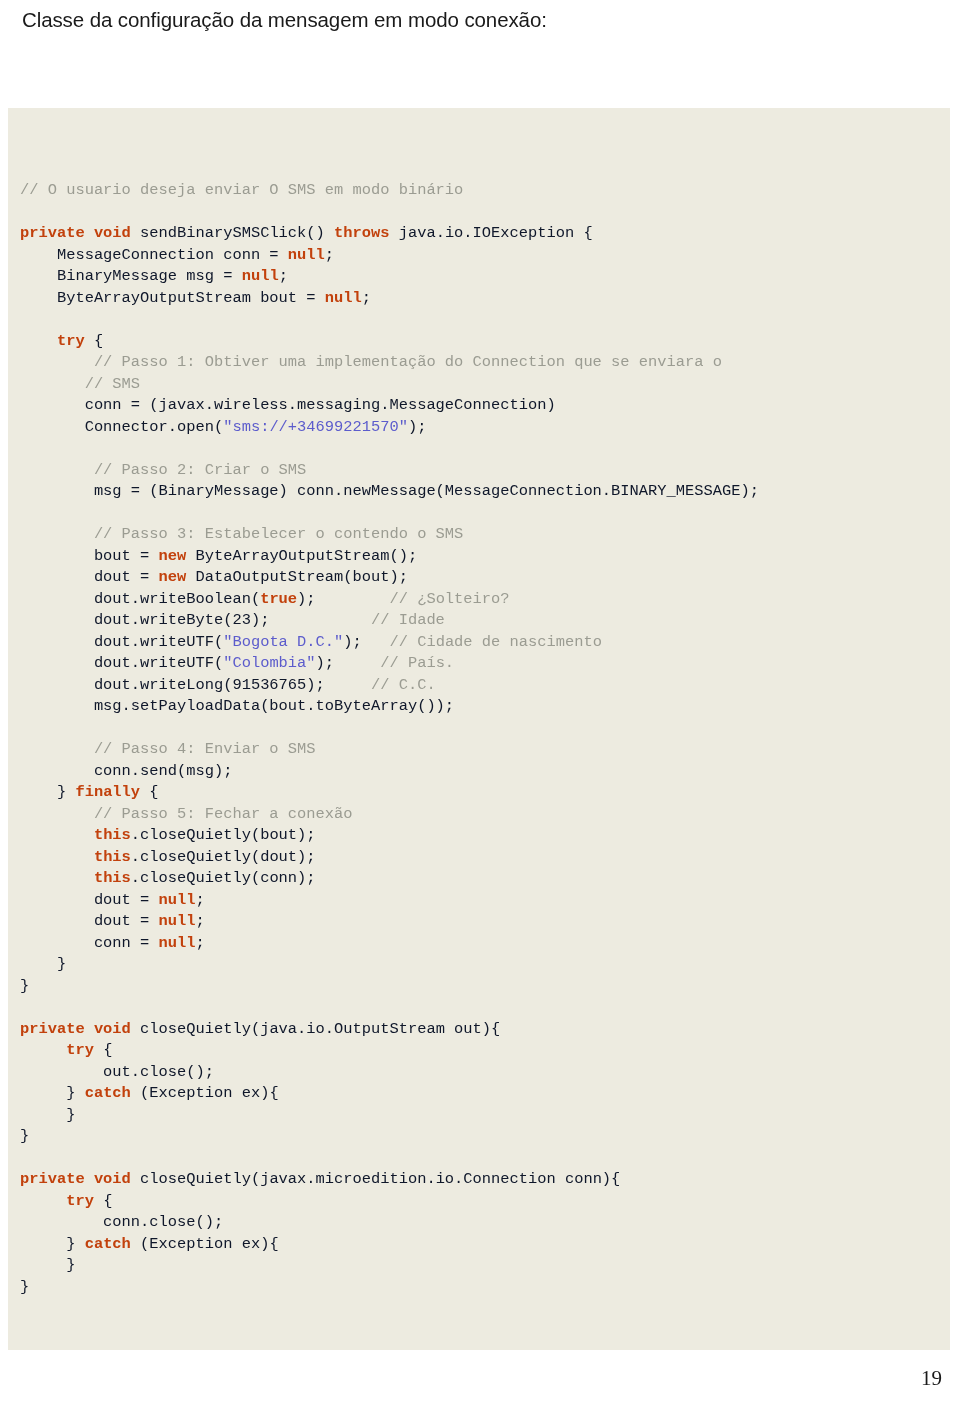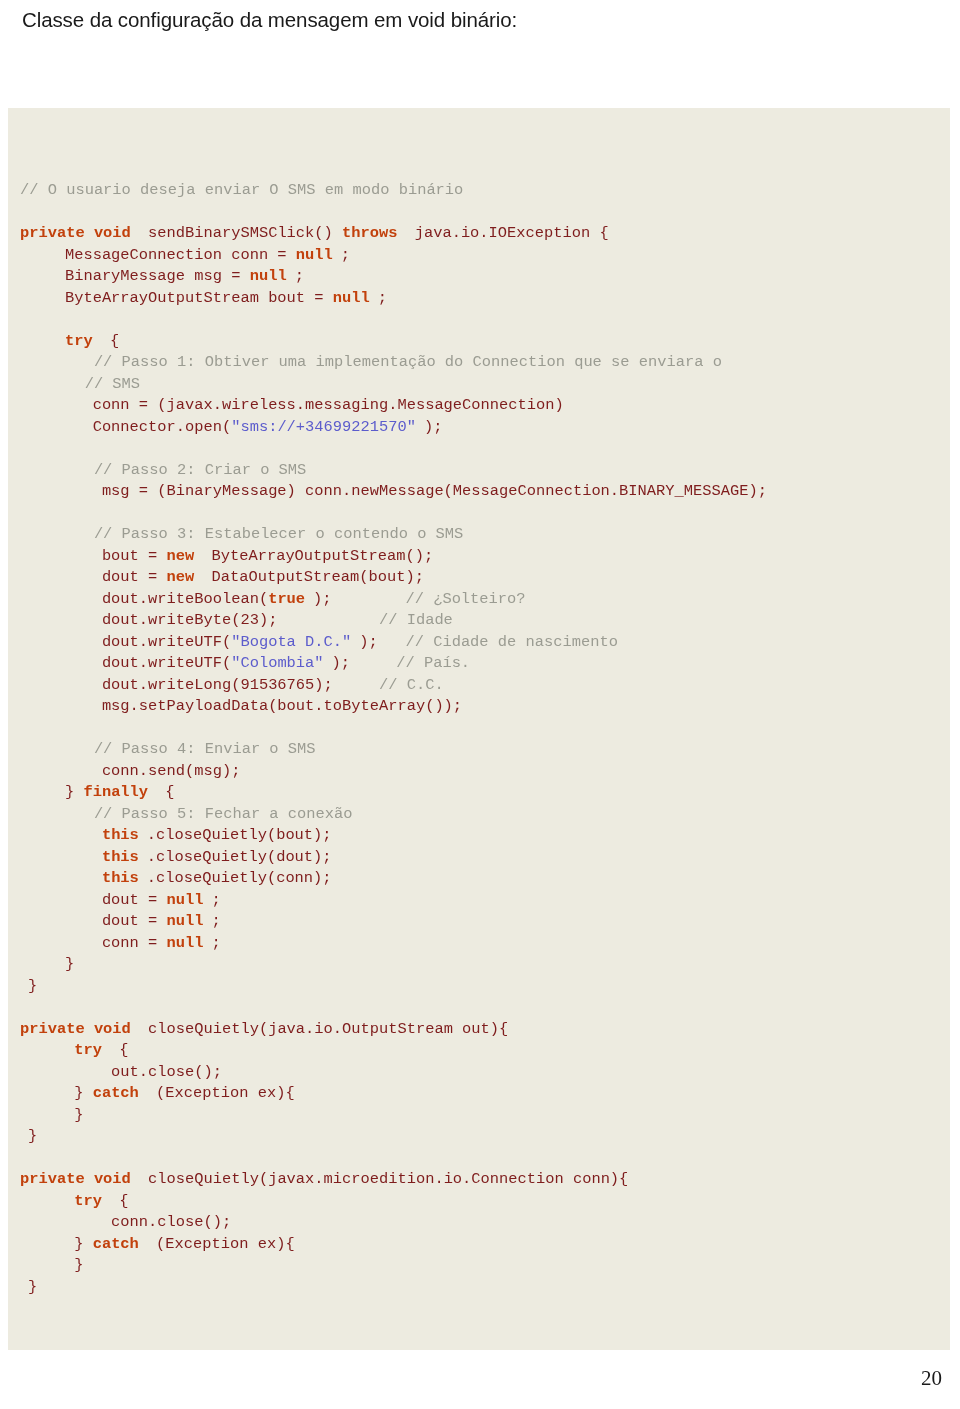--- a/index.html
+++ b/index.html
@@ -57,22 +57,22 @@
 
   #page-number {
     position: absolute;
     right: 18px;
     bottom: 18px;
     font-family: "Liberation Serif", serif;
     font-size: 21px;
     color: #1a1a1a;
   }
 </style>
-<style>#code-block{background:#edebe0;}body{background:#ffffff;}.kw{color:#c2410c;}.cm{color:#9b9c92;}.st{color:#5c5ccc;}.pl{color:#7f1d1d;padding-left:8px;}#code-inner{color:#3d3d3d;}</style></head>
+<style>#code-block{background:#edebe0;}body{background:#ffffff;}.kw{color:#c2410c;}.cm{color:#9b9c92;}.st{color:#5c5ccc;}.pl{color:#0f172a;}#code-inner{color:#3d3d3d;}</style></head>
 <body>
 
-<div id="page-title">Classe da configuração da mensagem em void binário:</div>
+<div id="page-title">Classe da configuração da mensagem em modo conexão:</div>
 
 <div id="code-block">
   <div id="code-inner"><span class="ln"><span class="cm">// O usuario deseja enviar O SMS em modo binário</span></span><span class="ln">&nbsp;</span><span class="ln"><span class="kw">private void</span><span class="pl"> sendBinarySMSClick() </span><span class="kw">throws</span><span class="pl"> java.io.IOException {</span></span><span class="ln"><span class="pl">    MessageConnection conn = </span><span class="kw">null</span><span class="pl">;</span></span><span class="ln"><span class="pl">    BinaryMessage msg = </span><span class="kw">null</span><span class="pl">;</span></span><span class="ln"><span class="pl">    ByteArrayOutputStream bout = </span><span class="kw">null</span><span class="pl">;</span></span><span class="ln">&nbsp;</span><span class="ln"><span class="pl">    </span><span class="kw">try</span><span class="pl"> {</span></span><span class="ln"><span class="cm">        // Passo 1: Obtiver uma implementação do Connection que se enviara o</span></span><span class="ln"><span class="cm">       // SMS</span></span><span class="ln"><span class="pl">       conn = (javax.wireless.messaging.MessageConnection)</span></span><span class="ln"><span class="pl">       Connector.open(</span><span class="st">"sms://+34699221570"</span><span class="pl">);</span></span><span class="ln">&nbsp;</span><span class="ln"><span class="cm">        // Passo 2: Criar o SMS</span></span><span class="ln"><span class="pl">        msg = (BinaryMessage) conn.newMessage(MessageConnection.BINARY_MESSAGE);</span></span><span class="ln">&nbsp;</span><span class="ln"><span class="cm">        // Passo 3: Estabelecer o contendo o SMS</span></span><span class="ln"><span class="pl">        bout = </span><span class="kw">new</span><span class="pl"> ByteArrayOutputStream();</span></span><span class="ln"><span class="pl">        dout = </span><span class="kw">new</span><span class="pl"> DataOutputStream(bout);</span></span><span class="ln"><span class="pl">        dout.writeBoolean(</span><span class="kw">true</span><span class="pl">);        </span><span class="cm">// ¿Solteiro?</span></span><span class="ln"><span class="pl">        dout.writeByte(23);           </span><span class="cm">// Idade</span></span><span class="ln"><span class="pl">        dout.writeUTF(</span><span class="st">"Bogota D.C."</span><span class="pl">);   </span><span class="cm">// Cidade de nascimento</span></span><span class="ln"><span class="pl">        dout.writeUTF(</span><span class="st">"Colombia"</span><span class="pl">);     </span><span class="cm">// País.</span></span><span class="ln"><span class="pl">        dout.writeLong(91536765);     </span><span class="cm">// C.C.</span></span><span class="ln"><span class="pl">        msg.setPayloadData(bout.toByteArray());</span></span><span class="ln">&nbsp;</span><span class="ln"><span class="cm">        // Passo 4: Enviar o SMS</span></span><span class="ln"><span class="pl">        conn.send(msg);</span></span><span class="ln"><span class="pl">    } </span><span class="kw">finally</span><span class="pl"> {</span></span><span class="ln"><span class="cm">        // Passo 5: Fechar a conexão</span></span><span class="ln"><span class="pl">        </span><span class="kw">this</span><span class="pl">.closeQuietly(bout);</span></span><span class="ln"><span class="pl">        </span><span class="kw">this</span><span class="pl">.closeQuietly(dout);</span></span><span class="ln"><span class="pl">        </span><span class="kw">this</span><span class="pl">.closeQuietly(conn);</span></span><span class="ln"><span class="pl">        dout = </span><span class="kw">null</span><span class="pl">;</span></span><span class="ln"><span class="pl">        dout = </span><span class="kw">null</span><span class="pl">;</span></span><span class="ln"><span class="pl">        conn = </span><span class="kw">null</span><span class="pl">;</span></span><span class="ln"><span class="pl">    }</span></span><span class="ln"><span class="pl">}</span></span><span class="ln">&nbsp;</span><span class="ln"><span class="kw">private void</span><span class="pl"> closeQuietly(java.io.OutputStream out){</span></span><span class="ln"><span class="pl">     </span><span class="kw">try</span><span class="pl"> {</span></span><span class="ln"><span class="pl">         out.close();</span></span><span class="ln"><span class="pl">     } </span><span class="kw">catch</span><span class="pl"> (Exception ex){</span></span><span class="ln"><span class="pl">     }</span></span><span class="ln"><span class="pl">}</span></span><span class="ln">&nbsp;</span><span class="ln"><span class="kw">private void</span><span class="pl"> closeQuietly(javax.microedition.io.Connection conn){</span></span><span class="ln"><span class="pl">     </span><span class="kw">try</span><span class="pl"> {</span></span><span class="ln"><span class="pl">         conn.close();</span></span><span class="ln"><span class="pl">     } </span><span class="kw">catch</span><span class="pl"> (Exception ex){</span></span><span class="ln"><span class="pl">     }</span></span><span class="ln"><span class="pl">}</span></span></div>
 </div>
 
-<div id="page-number">20</div>
+<div id="page-number">19</div>
 
 </body></html>

